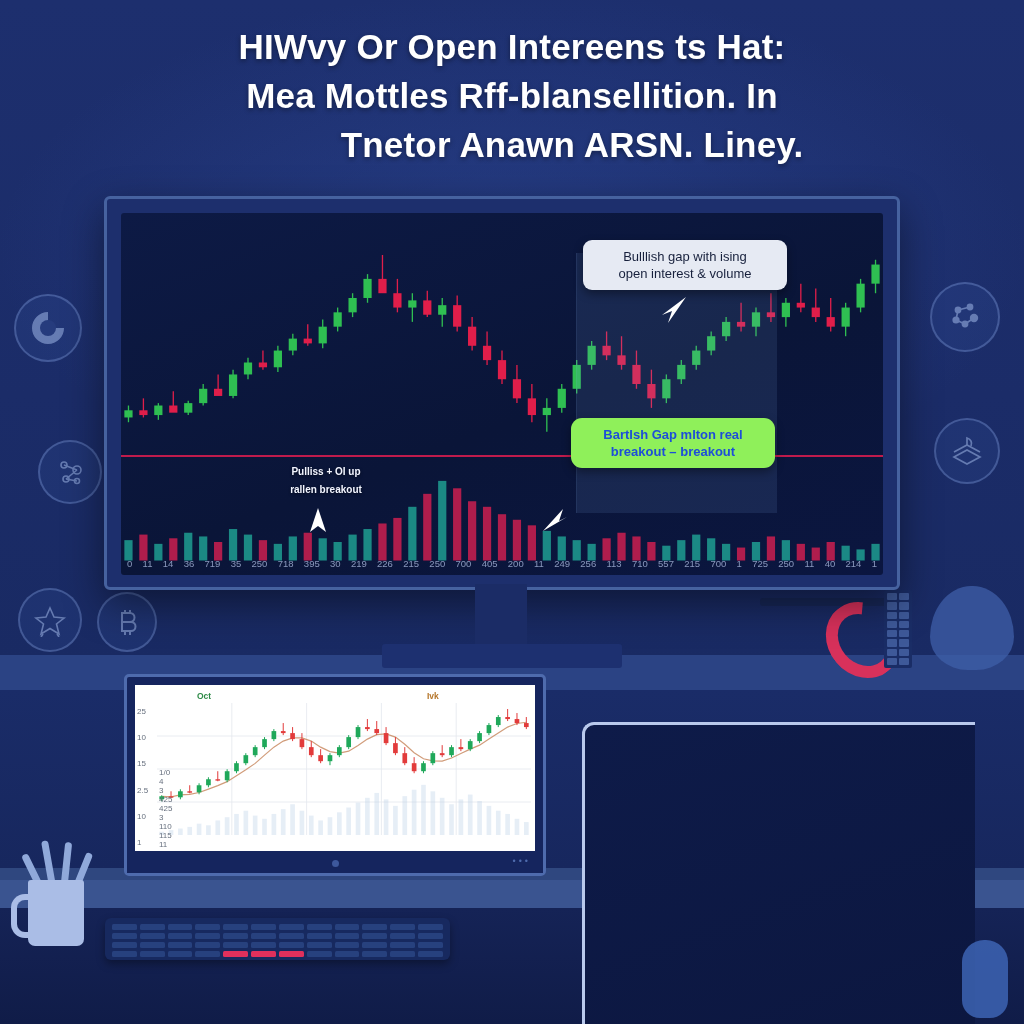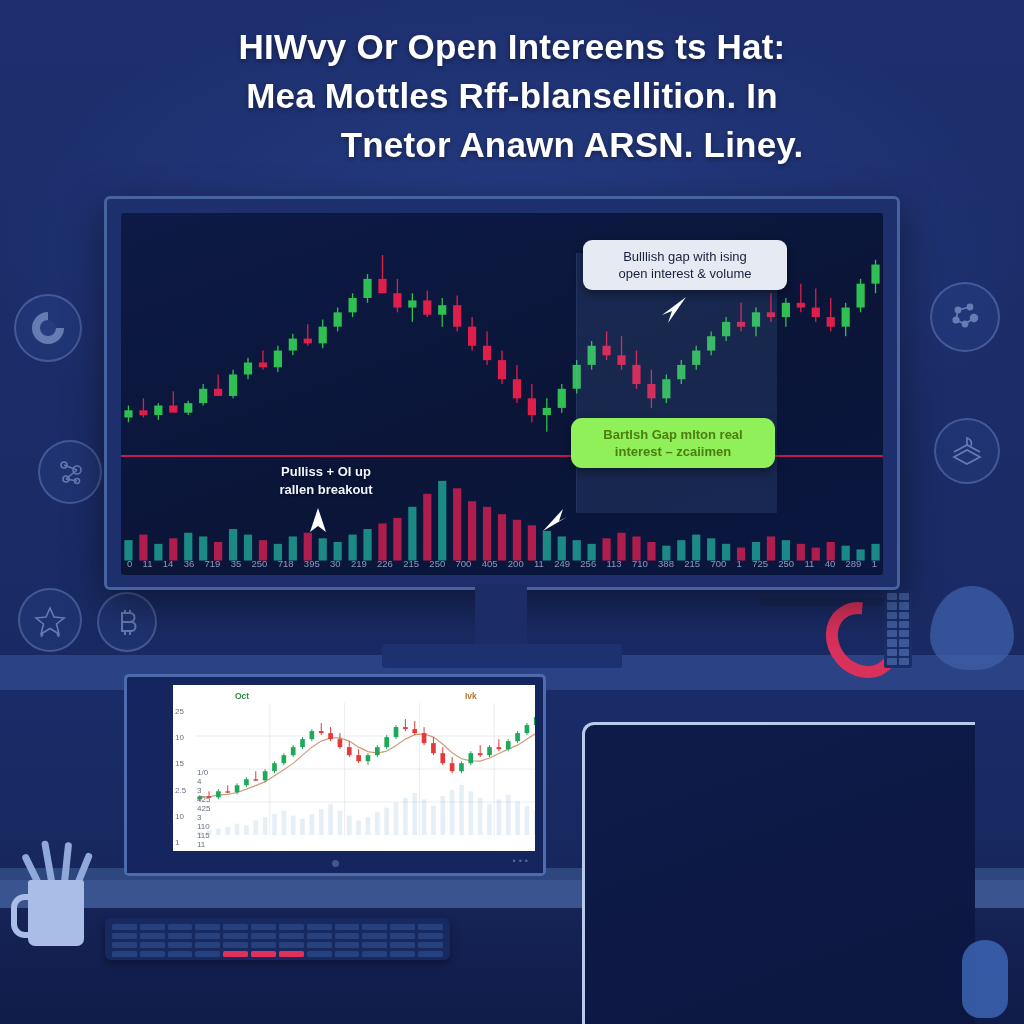--- a/index.html
+++ b/index.html
@@ -48,29 +48,29 @@
   .plot{position:absolute;left:0;top:0;width:100%;height:100%;}
   .hline{position:absolute;left:0;width:100%;height:2px;background:#d01c4e;opacity:.92;}
   .gapzone{position:absolute;background:rgba(120,160,225,.13);border-left:1px solid rgba(140,180,240,.10);}
   .xaxis{position:absolute;left:0;width:100%;display:flex;justify-content:space-between;
       padding:0 6px;box-sizing:border-box;color:#b9c8ec;font-size:9.5px;opacity:.72;}
   .xaxis span{display:block;}
 
   .tip{position:absolute;background:#e6eaf3;color:#17203c;border-radius:9px;
       padding:8px 11px;font-size:13px;line-height:17px;text-align:center;
       box-shadow:0 4px 10px rgba(0,0,0,.38);}
-  .tip-green{background:#8ff05a;color:#4d7c0f;border-radius:11px;font-weight:bold;}
-  .anno{position:absolute;color:#f2f5ff;font-size:13px;line-height:18px;font-weight:bold;
+  .tip-green{background:#8ff05a;color:#1d4ed8;border-radius:11px;font-weight:bold;}
+  .anno{position:absolute;color:#f2f5ff;font-size:10px;line-height:18px;font-weight:bold;
       text-align:center;text-shadow:0 1px 3px rgba(0,0,0,.5);}
 
   
   .laptop{position:absolute;left:124px;top:674px;width:416px;height:196px;
       background:#15255e;border:3px solid #4e6bad;border-radius:5px;}
   .laptop-screen{position:absolute;left:8px;top:8px;right:8px;bottom:22px;
-      background:#ffffff;overflow:hidden;margin-left:38px;}
+      background:#ffffff;overflow:hidden;}
   .laptop-chin{position:absolute;left:0;bottom:0;width:100%;height:20px;background:#15255e;}
   .laptop-cam{position:absolute;left:50%;bottom:6px;width:7px;height:7px;margin-left:-3px;
       border-radius:50%;background:#3d589c;}
   .laptop-dots{position:absolute;right:12px;bottom:7px;color:#4e6bad;font-size:9px;letter-spacing:3px;}
   .lp-yaxis{position:absolute;left:2px;top:22px;height:140px;display:flex;flex-direction:column;
       justify-content:space-between;color:#67707f;font-size:8px;}
   .lp-xaxis{position:absolute;left:24px;right:6px;bottom:2px;display:flex;justify-content:space-between;
       color:#67707f;font-size:8px;flex-direction:column;}
   .lp-tag{position:absolute;font-size:8.5px;font-weight:bold;}
 
@@ -362,21 +362,21 @@
       <div class="tip" style="left:450px;top:27px;width:182px;margin-left:12px;">
         <div>Bulllish gap with ising</div>
         <div>open interest &amp; volume</div>
       </div>
       <svg style="position:absolute;left:535px;top:80px;width:34px;height:36px;" viewBox="0 0 34 36">
         <path d="M30 4 L12 30 L16 18 L6 22 Z" fill="#ffffff"></path>
       </svg>
 
       <div class="tip tip-green" style="left:450px;top:205px;width:182px;">
         <div>Bartlsh Gap mlton real</div>
-        <div>interest – zcaiimen</div>
+        <div>breakout – breakout</div>
       </div>
 
       <div class="anno" style="left:110px;top:250px;width:190px;">
         <div>Pulliss + OI up</div>
         <div>rallen breakout</div>
       </div>
       <svg style="position:absolute;left:185px;top:295px;width:24px;height:26px;" viewBox="0 0 24 26">
         <path d="M12 0 L20 24 L12 18 L4 24 Z" fill="#ffffff"></path>
       </svg>
       <svg style="position:absolute;left:420px;top:292px;width:26px;height:28px;" viewBox="0 0 26 28">
@@ -399,29 +399,29 @@
           <span>215</span>
           <span>250</span>
           <span>700</span>
           <span>405</span>
           <span>200</span>
           <span>11</span>
           <span>249</span>
           <span>256</span>
           <span>113</span>
           <span>710</span>
-          <span>388</span>
+          <span>557</span>
           <span>215</span>
           <span>700</span>
           <span>1</span>
           <span>725</span>
           <span>250</span>
           <span>11</span>
           <span>40</span>
-          <span>289</span>
+          <span>214</span>
           <span>1</span>
         </div>
     </div>
   </div>
   <div class="mon-neck"></div>
   <div class="mon-base"></div>
 
   <div class="laptop">
     <div class="laptop-screen">
       <div class="lp-tag" id="lp-tag-left" style="left:62px;top:6px;color:#2e8b47;">Oct</div>

